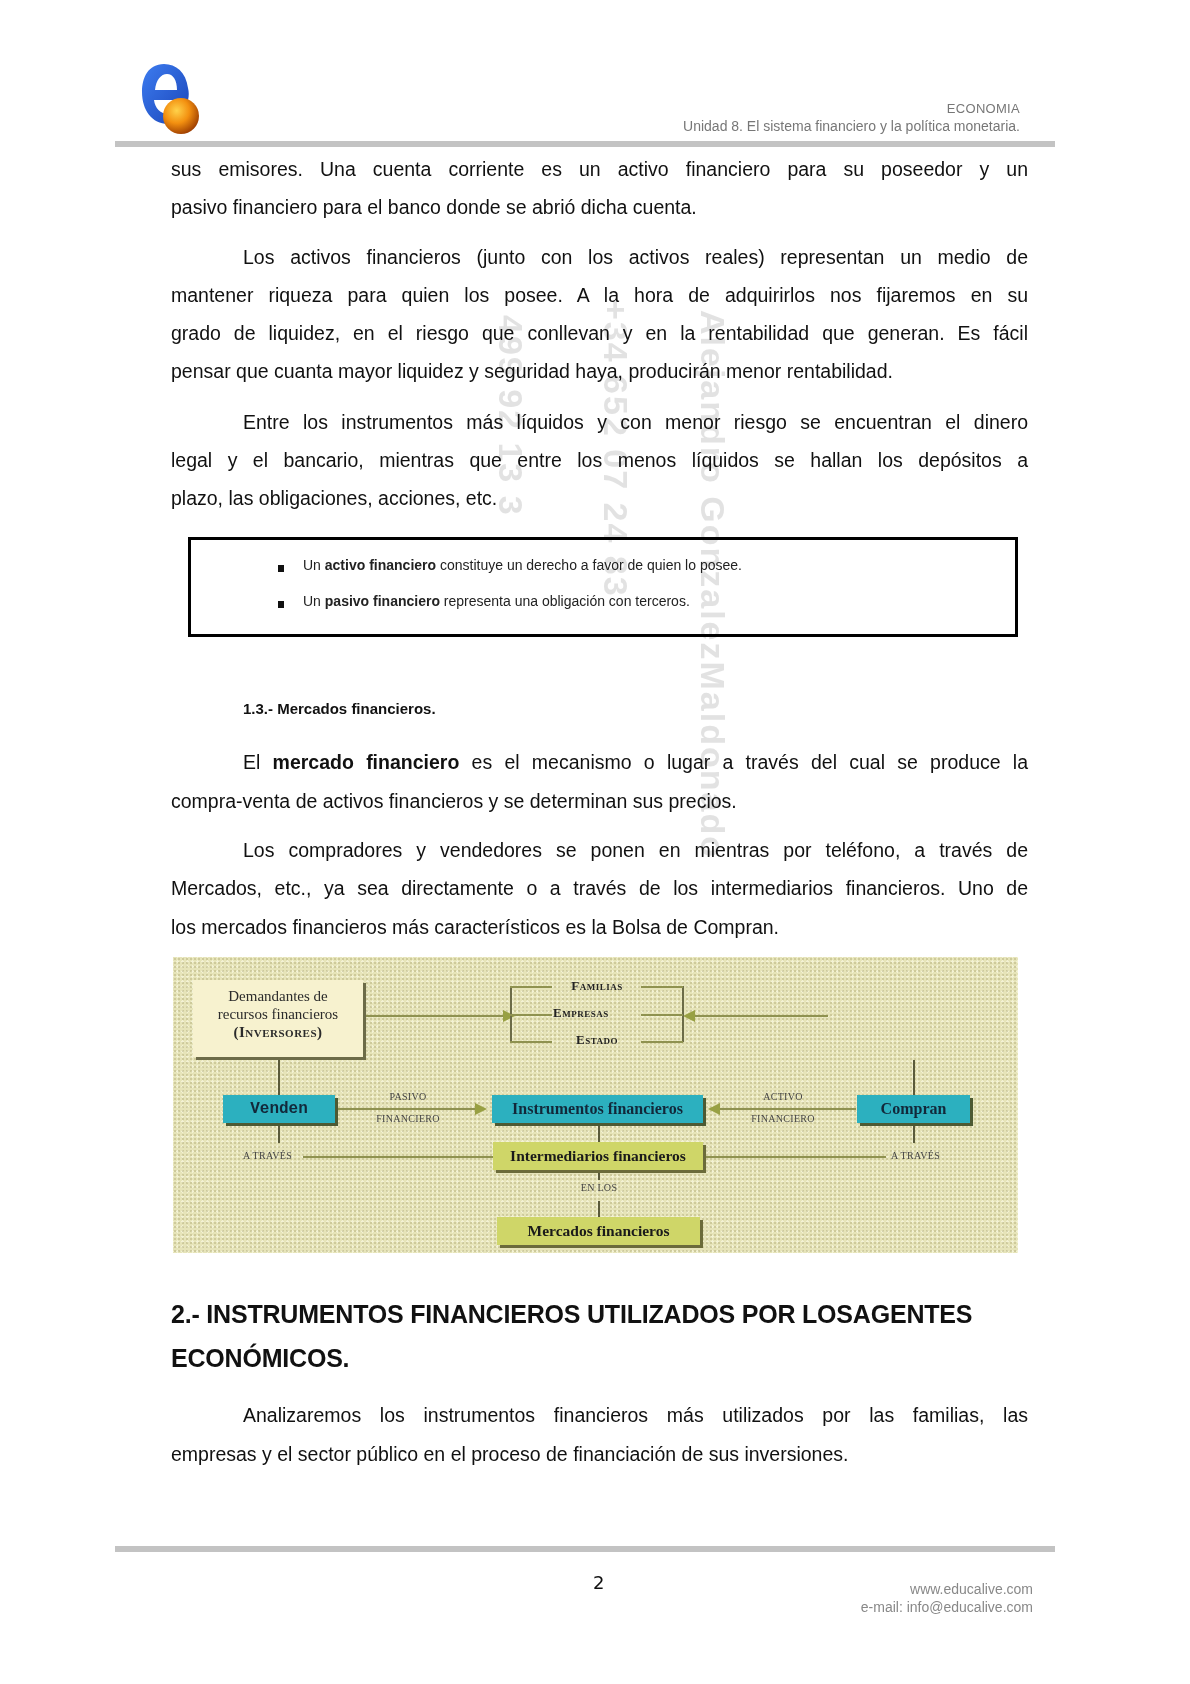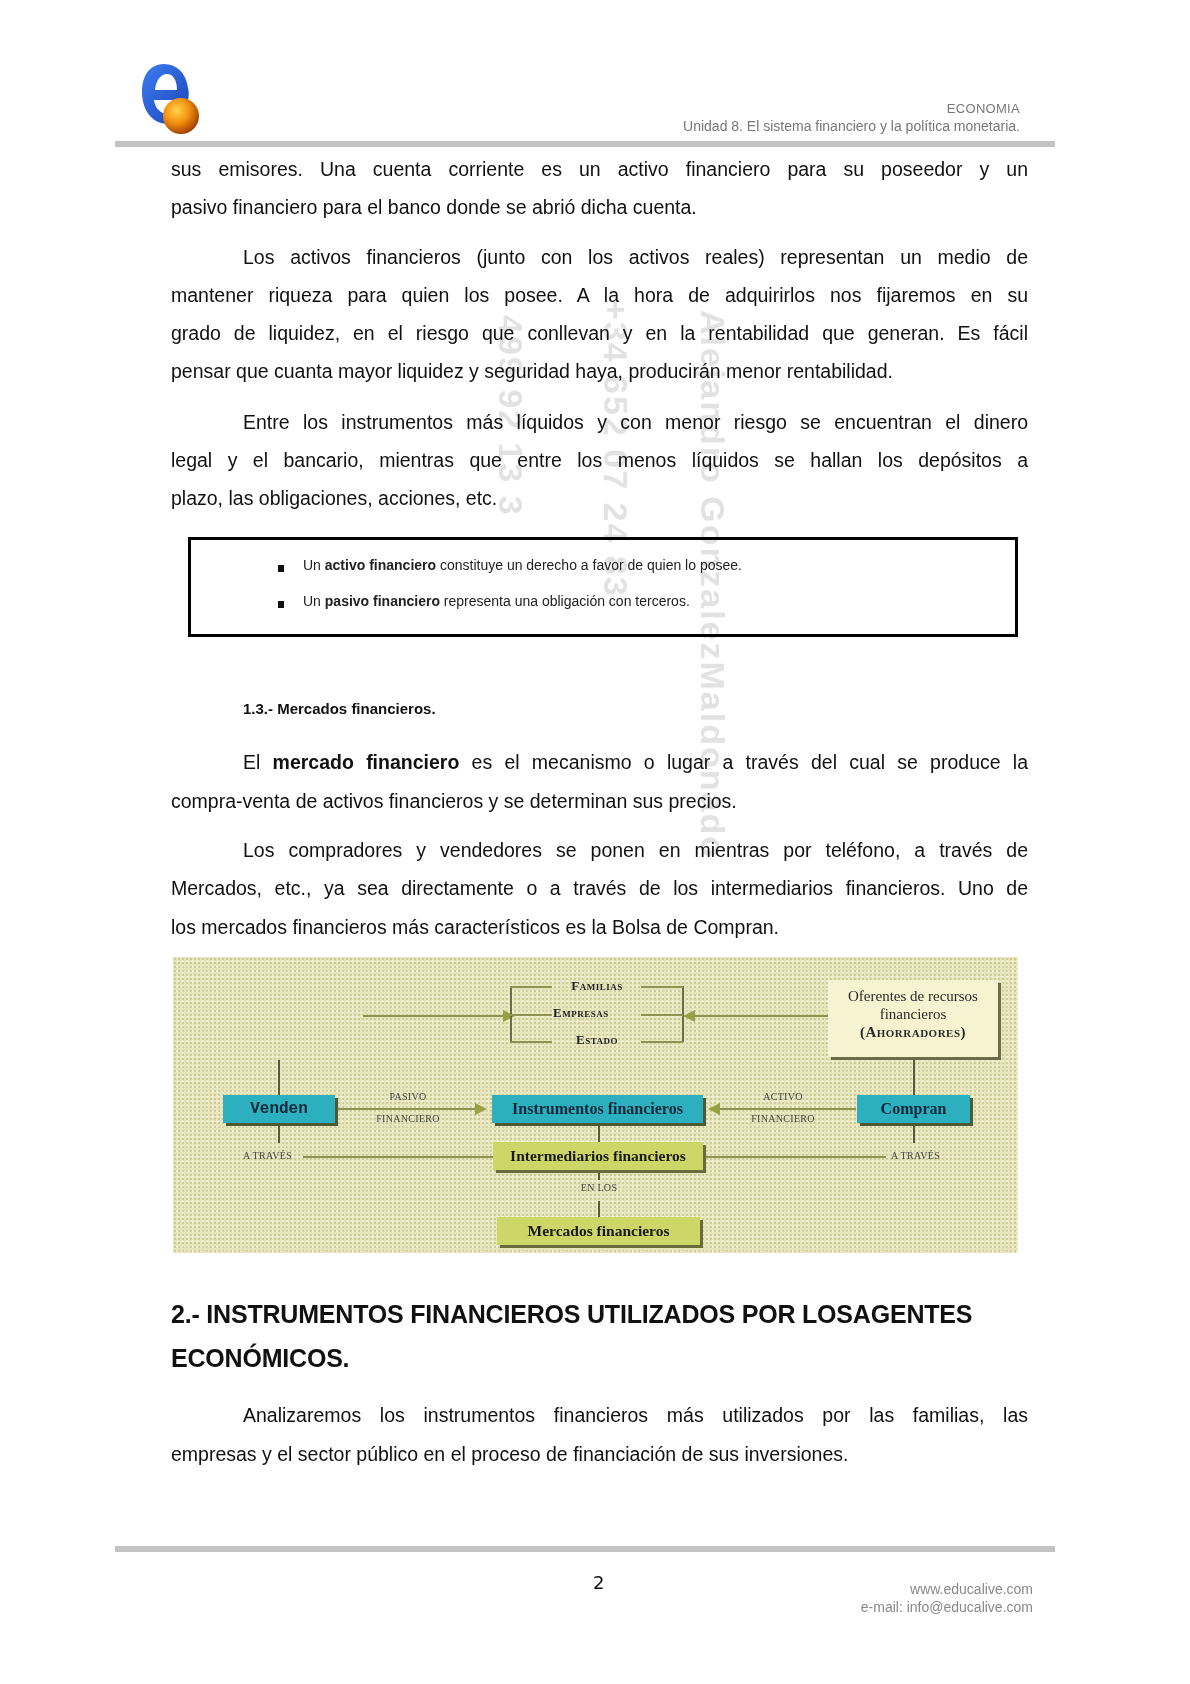--- a/index.html
+++ b/index.html
@@ -130,26 +130,26 @@
   <div class="abs dline" style="left:337px; top:29px; width:42px; height:1.5px;"></div>
   <div class="abs dline" style="left:337px; top:57px; width:42px; height:1.5px;"></div>
   <div class="abs dline" style="left:337px; top:84px; width:42px; height:1.5px;"></div>
   <div class="abs dline" style="left:468px; top:29px; width:42px; height:1.5px;"></div>
   <div class="abs dline" style="left:468px; top:57px; width:42px; height:1.5px;"></div>
   <div class="abs dline" style="left:468px; top:84px; width:42px; height:1.5px;"></div>
   <div class="abs agent" style="left:380px; top:21px; width:88px; text-align:center;">Familias</div>
   <div class="abs agent" style="left:380px; top:48px; width:88px; ">Empresas</div>
   <div class="abs agent" style="left:380px; top:75px; width:88px; text-align:center;">Estado</div>
 
+  <div class="abs cream-box" style="left:20px; top:23px; width:170px; height:77px; padding-top:7px; box-sizing:border-box;">
+    <div>Demandantes de</div>
+    <div>recursos financieros</div>
+    <div class="sc">(Inversores)</div>
+  </div>
 
-  <div class="abs cream-box" style="left:655px; top:23px; width:170px; height:77px; padding-top:7px; box-sizing:border-box;">
-    <div>Oferentes de recursos</div>
-    <div>financieros</div>
-    <div class="sc">(Ahorradores)</div>
-  </div>
 
   <div class="abs vline" style="left:105px; top:103px; height:35px;"></div>
   <div class="abs vline" style="left:740px; top:103px; height:35px;"></div>
   <div class="abs vline" style="left:105px; top:166px; height:20px;"></div>
   <div class="abs vline" style="left:740px; top:166px; height:20px;"></div>
   <div class="abs vline" style="left:425px; top:166px; height:19px;"></div>
   <div class="abs vline" style="left:425px; top:213px; height:10px;"></div>
   <div class="abs vline" style="left:425px; top:244px; height:16px;"></div>
 
   <div class="abs teal-box" style="left:50px; top:138px; width:112px; height:28px;font-family:Liberation Mono, monospace;">Venden</div>

